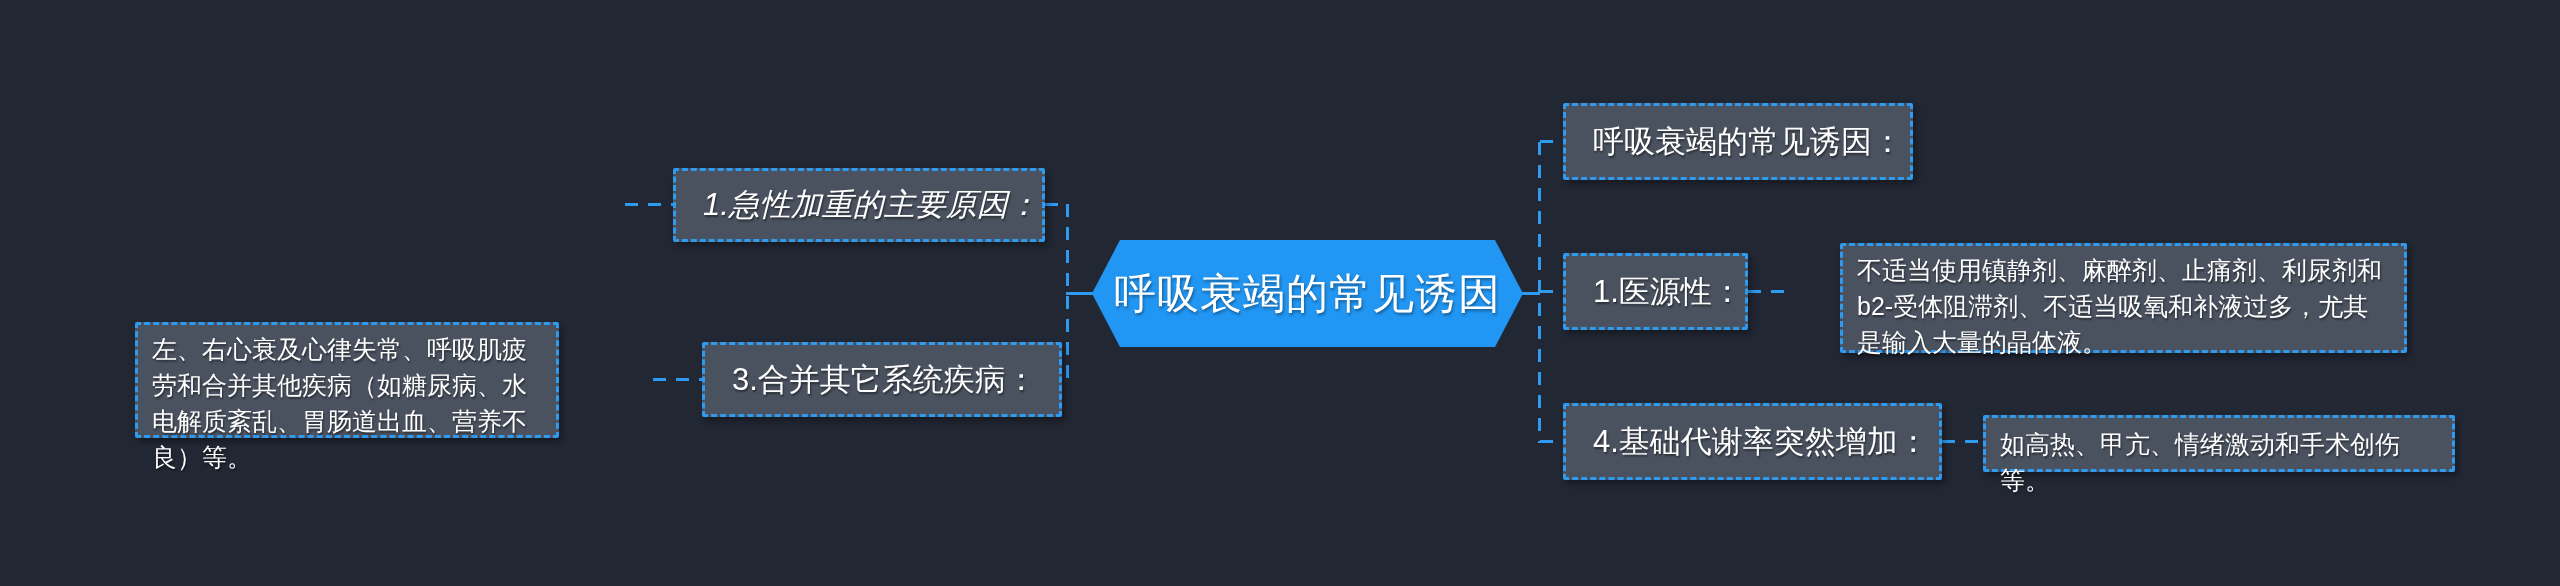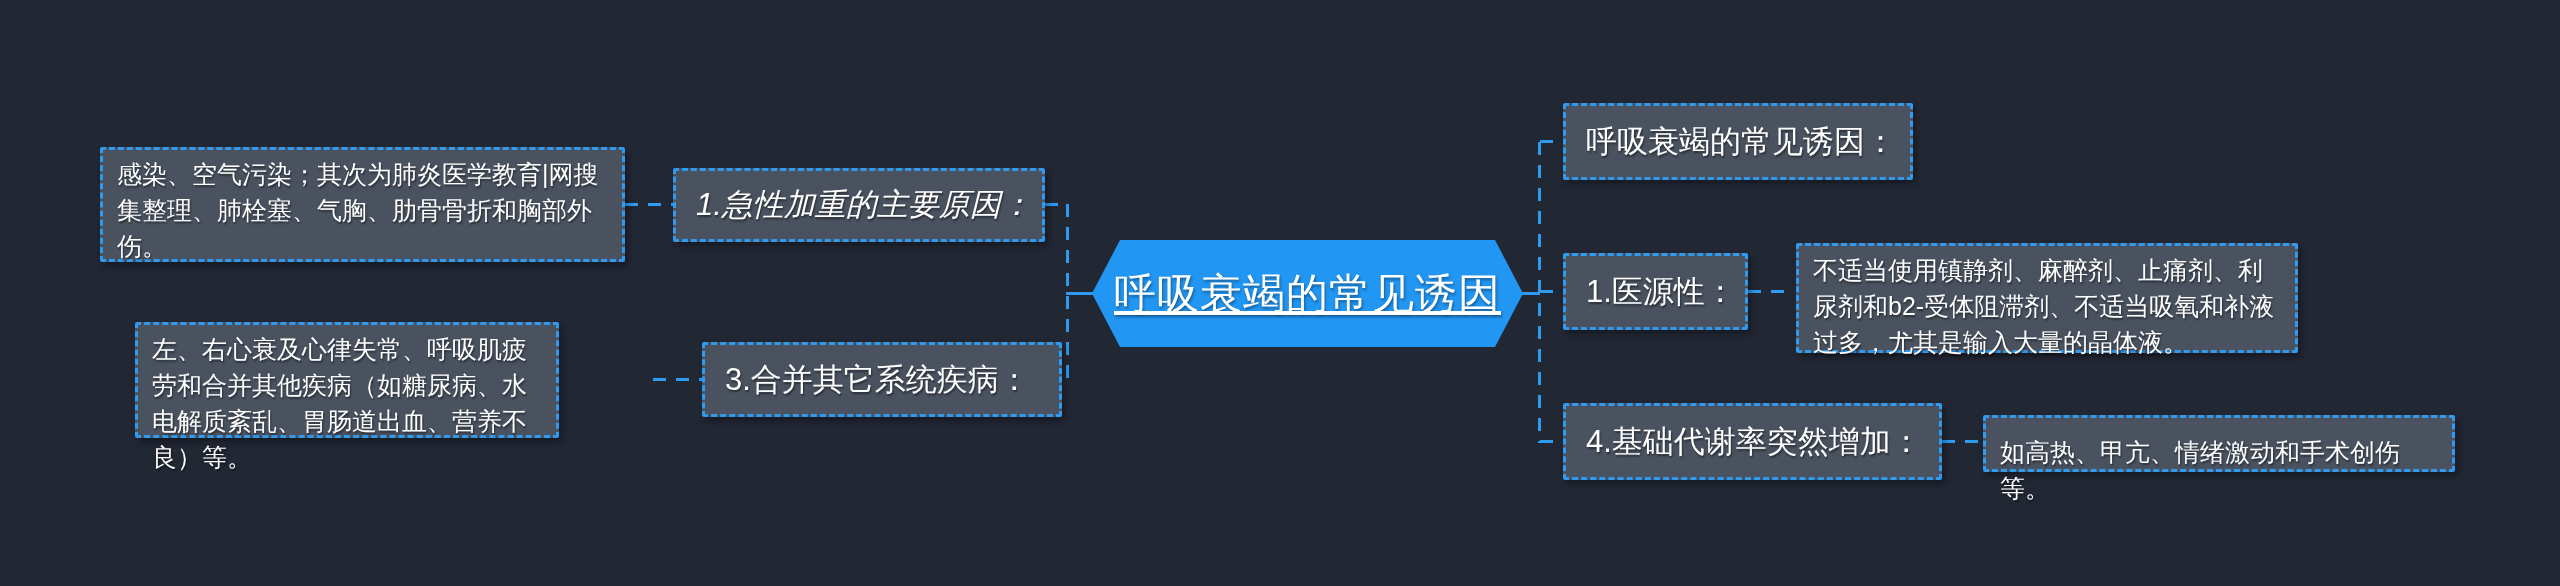--- a/index.html
+++ b/index.html
@@ -32,21 +32,21 @@
   .detail{
     font-size:25px;
     line-height:36px;
     padding:6px 14px;
     text-align:left;
   }
   .label{
     font-size:31px;
     display:flex;
     align-items:center;
-    padding:0 20px;
+    padding:0 27px;
     white-space:nowrap;
   }
   .root-node{
     position:absolute;
     background:var(--root-blue);
     color:var(--text);
     font-size:42px;
     letter-spacing:1px;
     display:flex;
     align-items:center;
@@ -76,29 +76,28 @@
   <div class="conn solid" style="left:1066px;top:292px;width:28px;"></div>
 
   <div class="conn solid" style="left:1519px;top:292px;width:21px;"></div>
   <div class="conn v" style="left:1538px;top:142px;height:301px;"></div>
   <div class="conn h" style="left:1540px;top:140px;width:23px;"></div>
   <div class="conn h" style="left:1540px;top:290px;width:23px;"></div>
   <div class="conn h" style="left:1540px;top:440px;width:23px;"></div>
   <div class="conn h" style="left:1748px;top:290px;width:45px;"></div>
   <div class="conn h" style="left:1942px;top:440px;width:41px;"></div>
 
-  <div class="box detail" style="left:100px;top:147px;width:525px;height:115px;">感染、空气污染；其次为肺炎医学教育|网搜集整理、肺栓塞、气胸、肋骨骨折和胸部外伤。</div>
   <div class="box label" style="left:673px;top:168px;width:372px;height:74px;font-style:italic;">1.急性加重的主要原因：</div>
 
   <div class="box detail" style="left:135px;top:322px;width:424px;height:116px;">左、右心衰及心律失常、呼吸肌疲劳和合并其他疾病（如糖尿病、水电解质紊乱、胃肠道出血、营养不良）等。</div>
   <div class="box label" style="left:702px;top:342px;width:360px;height:75px;">3.合并其它系统疾病：</div>
 
-  <div class="root-node" style="left:1092px;top:240px;width:431px;height:107px;text-decoration:underline;">呼吸衰竭的常见诱因</div>
+  <div class="root-node" style="left:1092px;top:240px;width:431px;height:107px;">呼吸衰竭的常见诱因</div>
 
   <div class="box label" style="left:1563px;top:103px;width:350px;height:77px;">呼吸衰竭的常见诱因：</div>
 
   <div class="box label" style="left:1563px;top:253px;width:185px;height:77px;">1.医源性：</div>
-  <div class="box detail" style="left:1796px;top:243px;width:502px;height:110px;">不适当使用镇静剂、麻醉剂、止痛剂、利尿剂和b2-受体阻滞剂、不适当吸氧和补液过多，尤其是输入大量的晶体液。</div>
+  <div class="box detail" style="left:1840px;top:243px;width:567px;height:110px;">不适当使用镇静剂、麻醉剂、止痛剂、利尿剂和b2-受体阻滞剂、不适当吸氧和补液过多，尤其是输入大量的晶体液。</div>
 
   <div class="box label" style="left:1563px;top:403px;width:379px;height:77px;">4.基础代谢率突然增加：</div>
-  <div class="box detail" style="left:1983px;top:415px;width:472px;height:57px;padding-top:16px;">如高热、甲亢、情绪激动和手术创伤等。</div>
+  <div class="box detail" style="left:1983px;top:415px;width:472px;height:57px;padding-top:8px;">如高热、甲亢、情绪激动和手术创伤等。</div>
 
 </div>
 
 </body></html>

